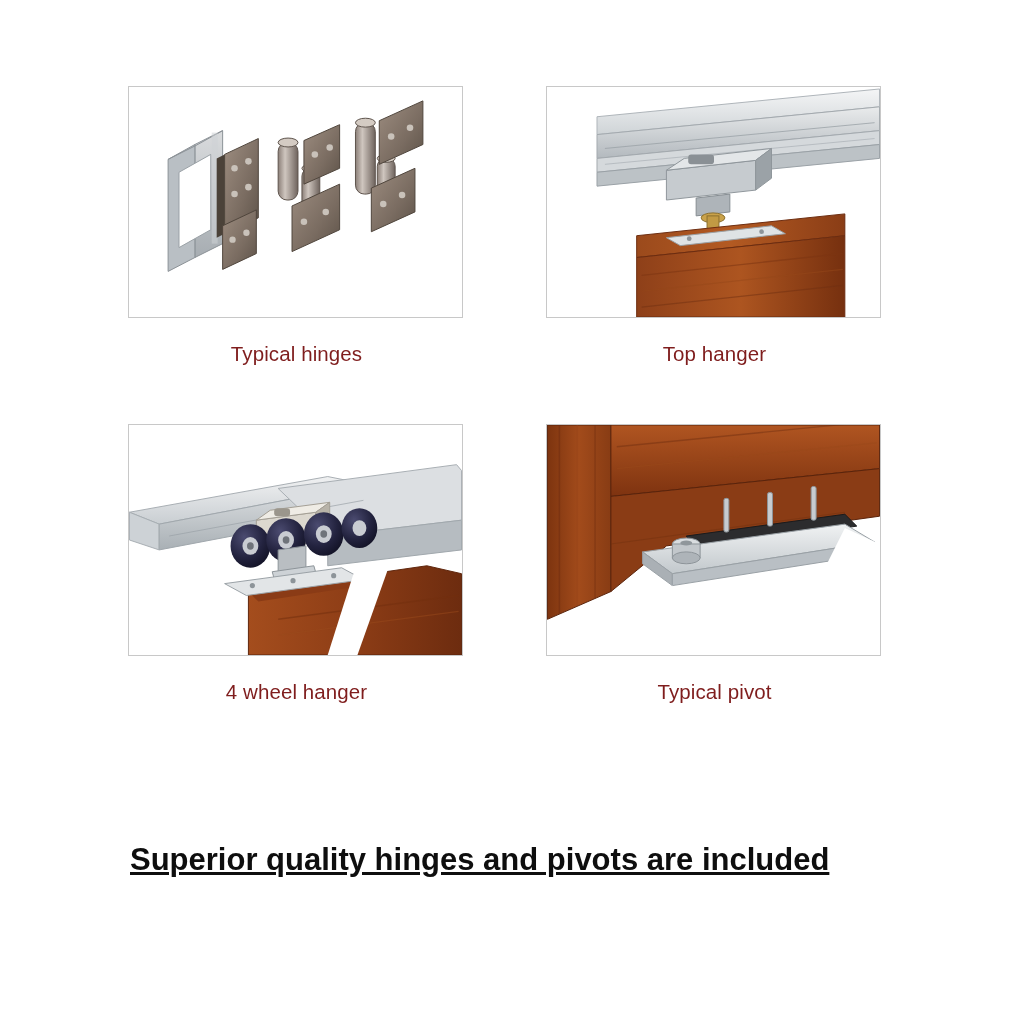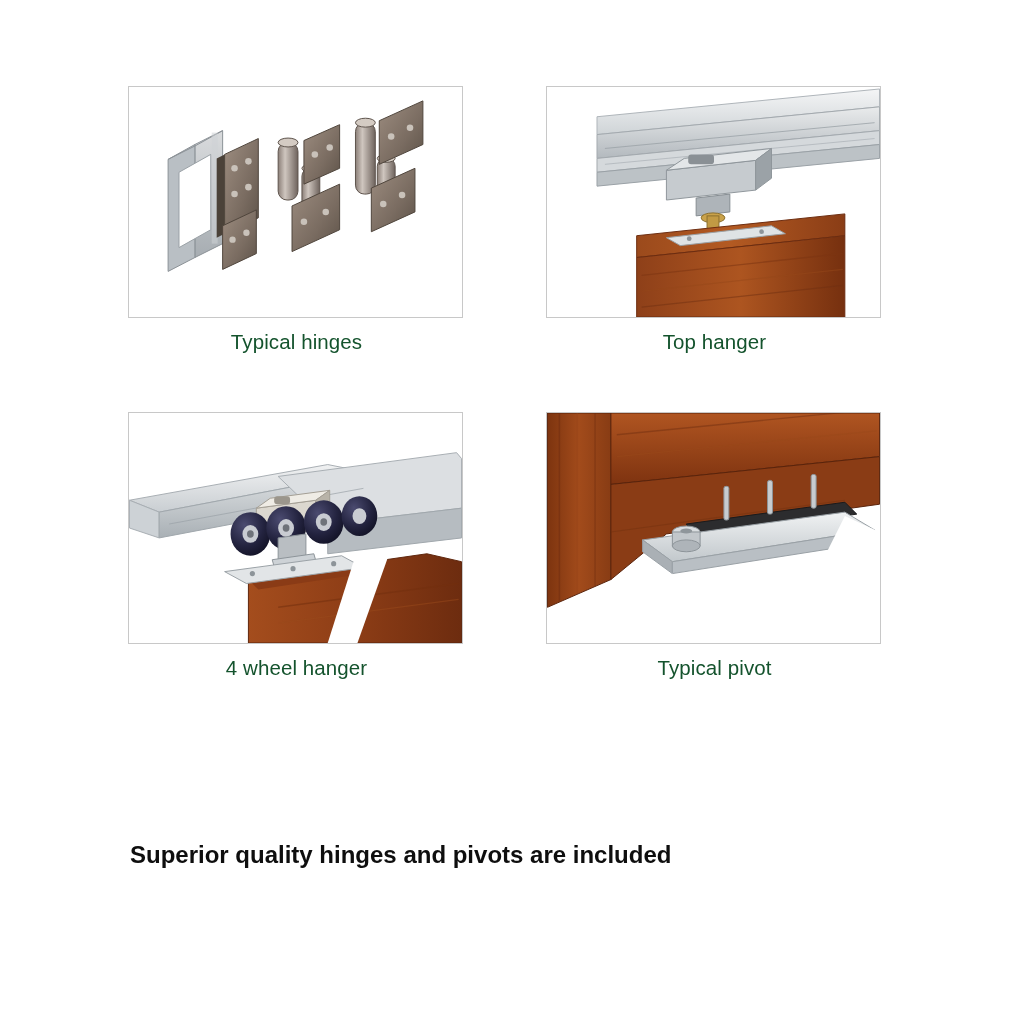--- a/index.html
+++ b/index.html
@@ -44,38 +44,39 @@
     height: 232px;
     border: 1px solid #c8c8c8;
     background: #ffffff;
     position: relative;
     overflow: hidden;
     box-sizing: border-box;
   }
   .fig-caption {
     text-align: center;
     font-size: 20.5px;
-    color: #14532d;
-    margin-top: 12px;
+    color: #7f1d1d;
+    margin-top: 24px;
     letter-spacing: .1px;
   }
 
   
   .art { position: absolute; left: 0; top: 0; width: 100%; height: 100%; }
 
   
   .note {
     position: absolute;
     left: 130px;
     top: 838px;
     width: 790px;
-    font-size: 24px;
+    font-size: 31px;
     line-height: 1.42;
     color: #0e0e0e;
     font-weight: 600;
+    text-decoration: underline;
   }
   .note .line { display: block; white-space: nowrap; }
 </style>
 </head>
 <body>
 
 <div class="sheet">
 
   <div class="figure-grid">
 

